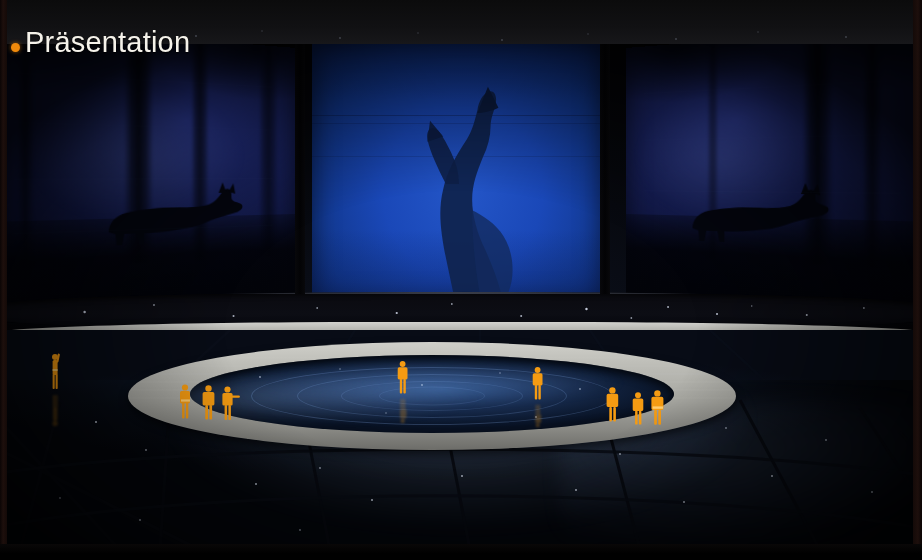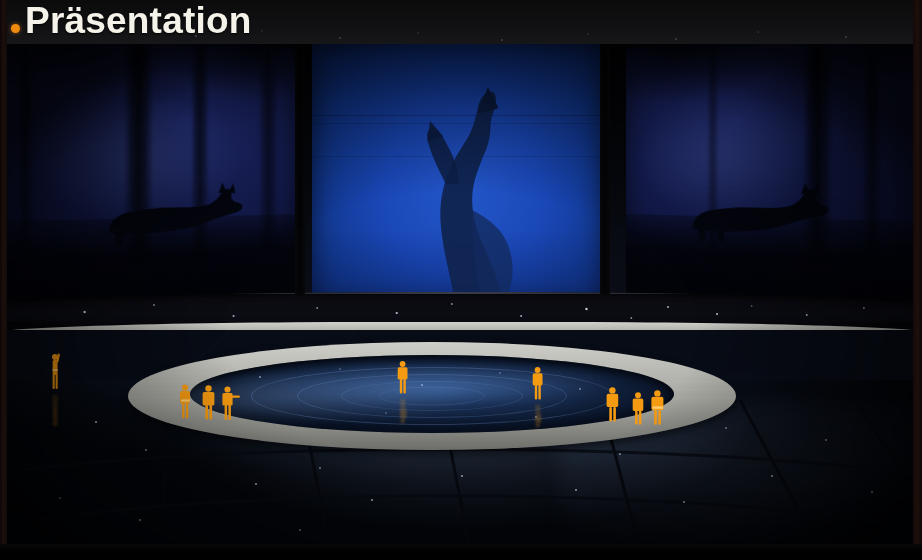--- a/index.html
+++ b/index.html
@@ -36,22 +36,22 @@
   .logo-main{
     font-size:32px;font-weight:bold;color:#f3efe6;
     letter-spacing:.5px;line-height:1;
   }
   .logo-dot{
     display:inline-block;width:9px;height:9px;border-radius:50%;
     background:#f08a0c;margin:0 5px 0 3px;
     box-shadow:0 0 4px rgba(240,138,12,.6);
   }
   .logo-sub{
-    font-size:37px;font-weight:bold;color:#f5f2ea;
-    letter-spacing:.2px;line-height:1;
+    font-size:29px;font-weight:normal;color:#f5f2ea;
+    letter-spacing:.2px;line-height:1;margin-top:26px;
   }
 
   
   .scene{position:absolute;left:0;top:0;width:922px;height:560px;z-index:5;}
 
   
   .backdrop{
     position:absolute;left:0;top:30px;width:922px;height:530px;
     background:
       radial-gradient(ellipse 620px 300px at 461px 300px,#0d1220 0%,#07090f 48%,#030305 100%);

